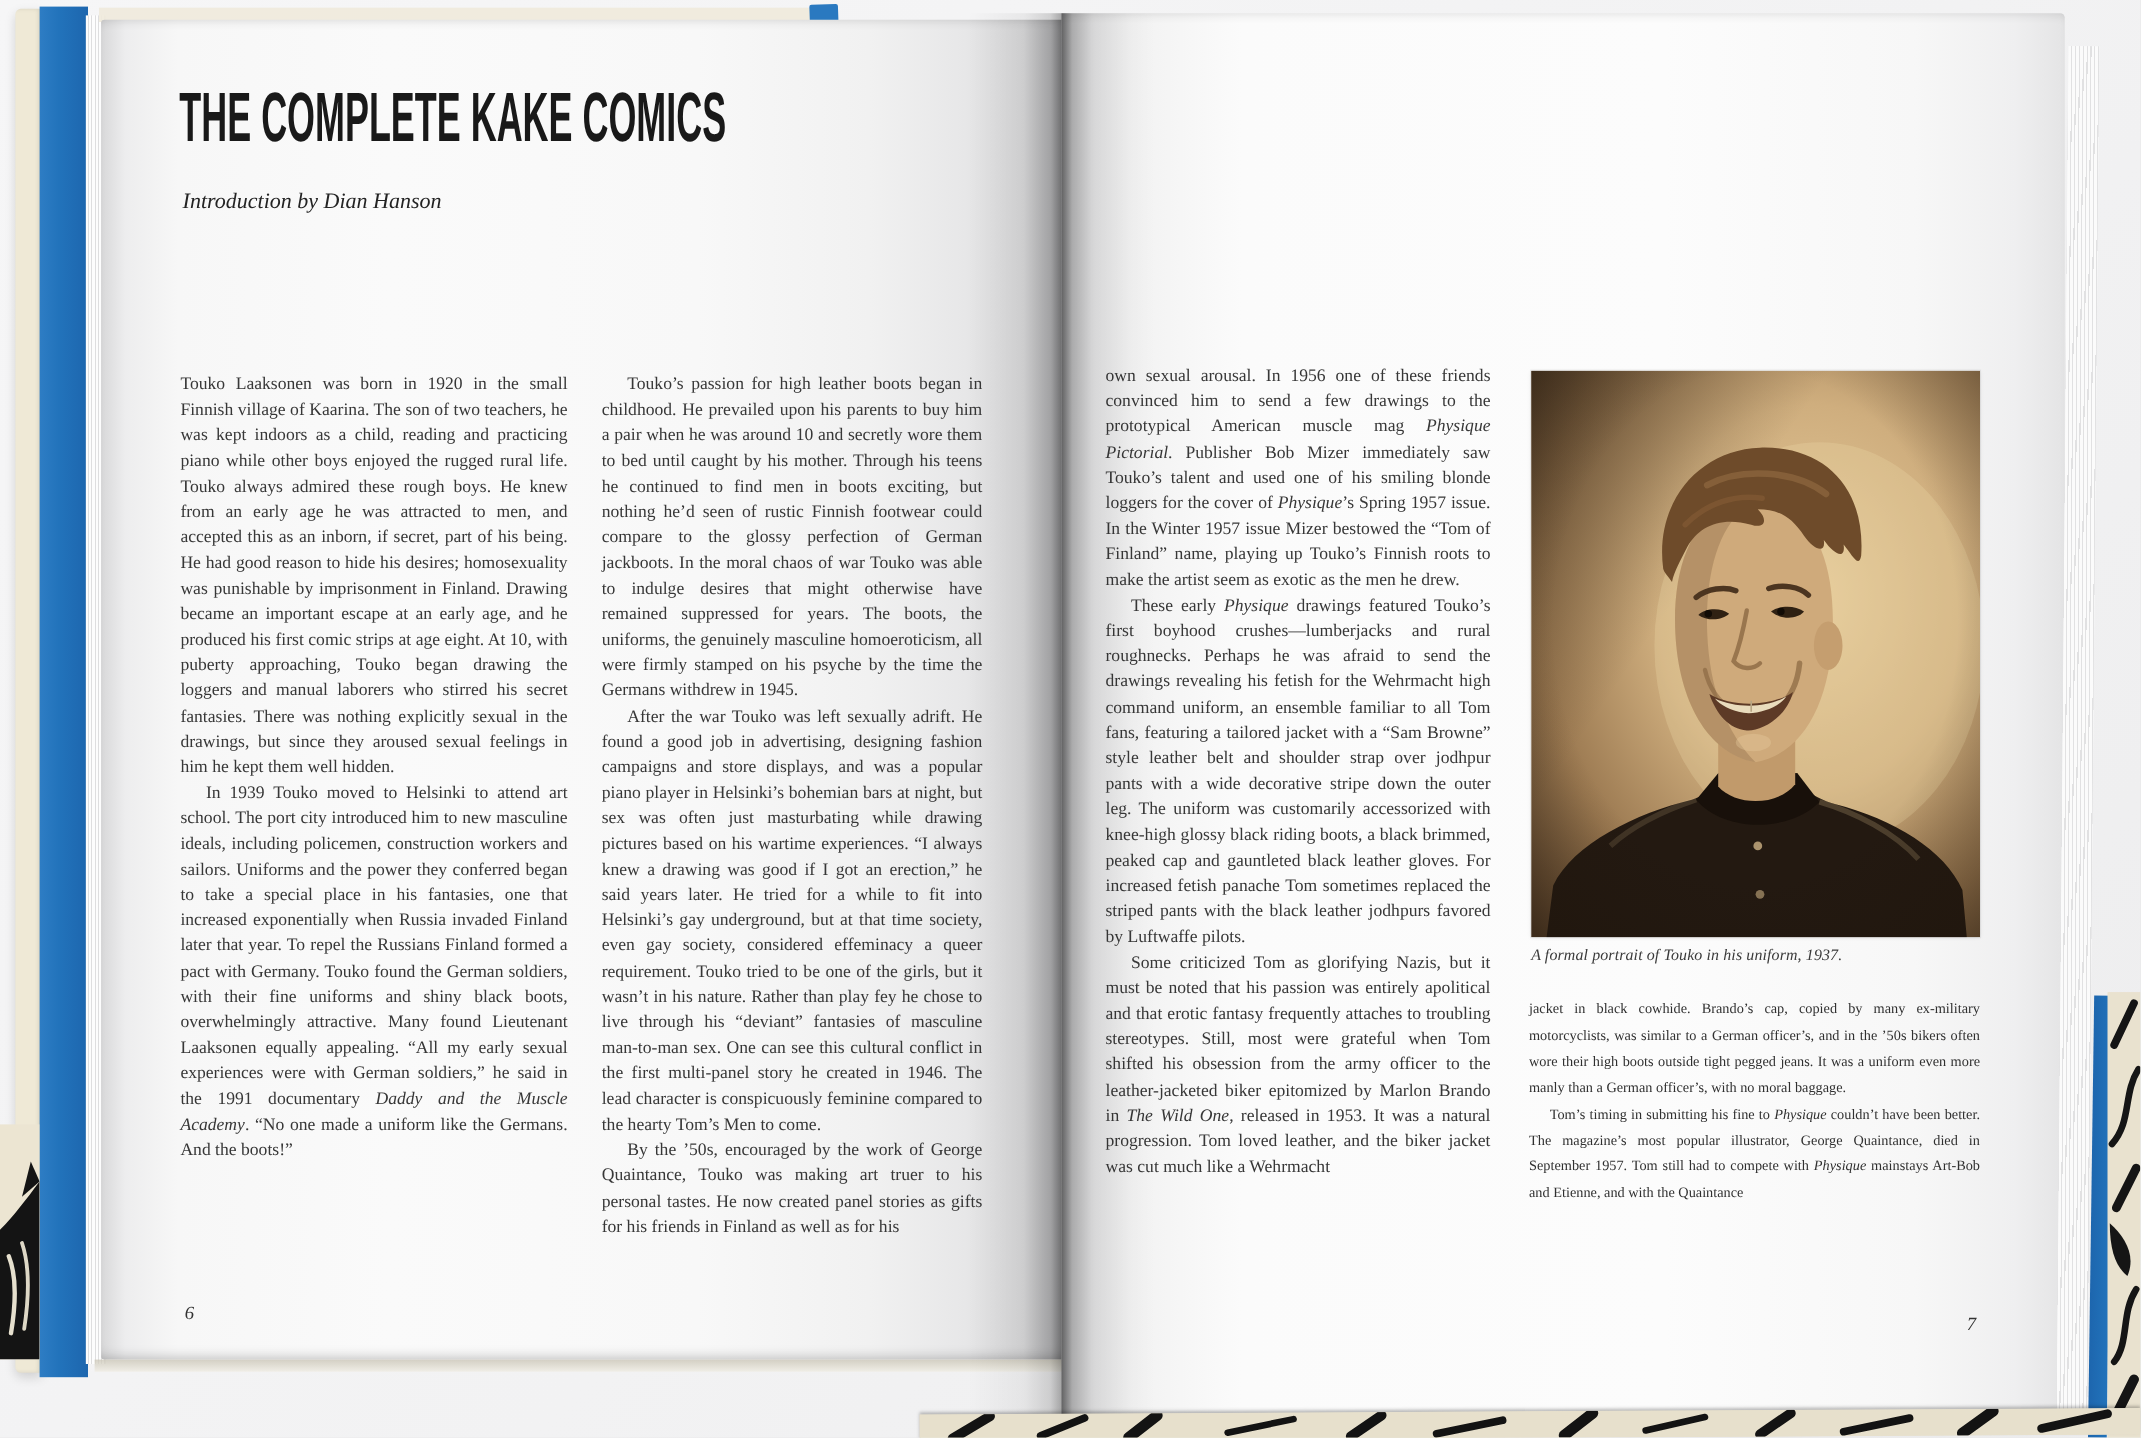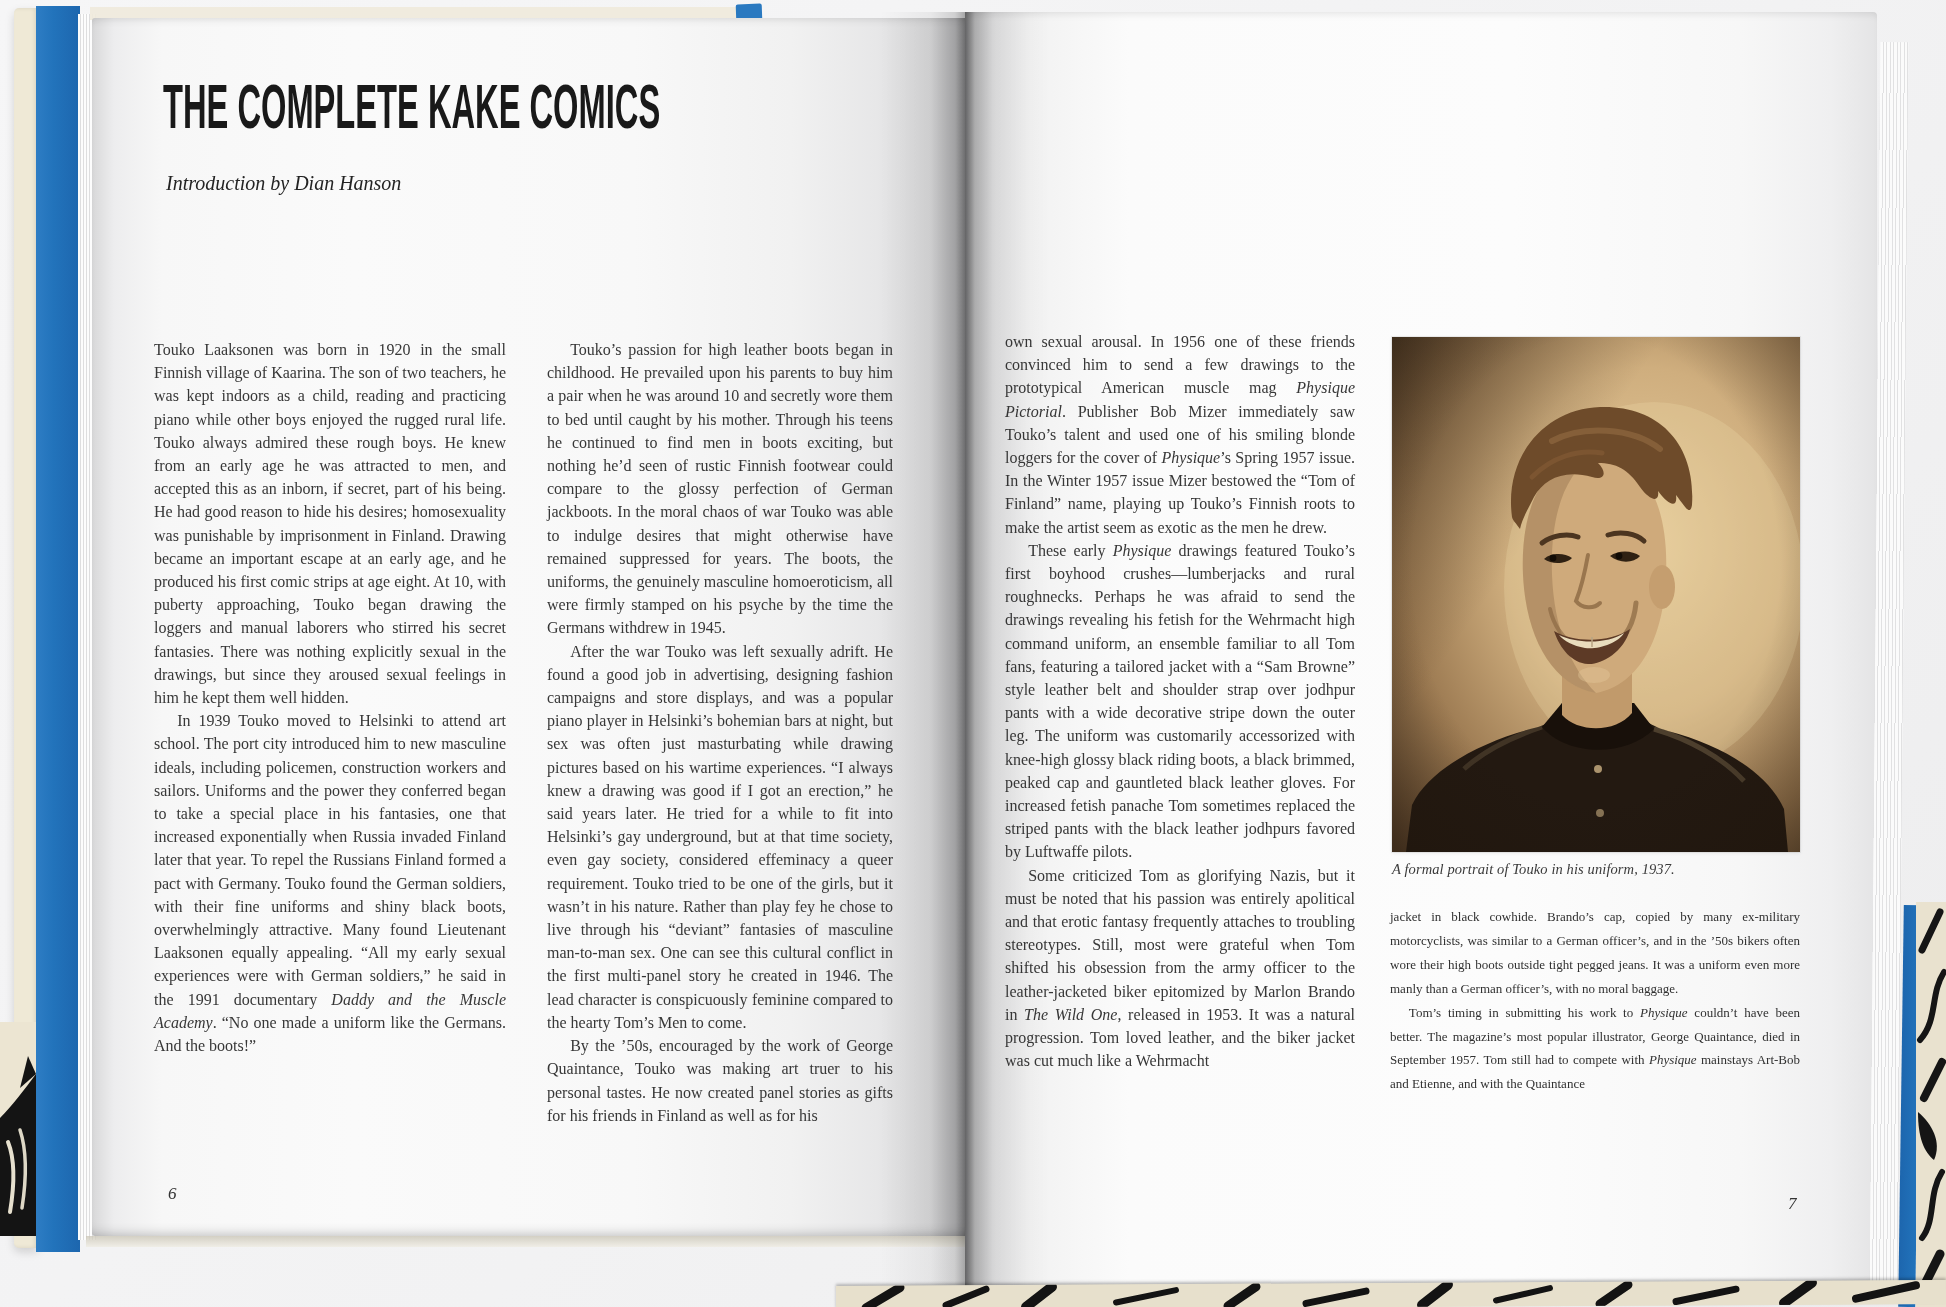--- a/index.html
+++ b/index.html
@@ -95,21 +95,21 @@
     </svg>
   </div>
   <div class="abs left-edges"></div>
   <div class="abs top-edge-left"></div>
   <div class="abs blue-notch"></div>
 
   <div class="abs left-page">
     <h1 class="abs title" style="left:71px; top:56px; margin:0;">THE COMPLETE KAKE COMICS</h1>
     <div class="abs subtitle" style="left:74px; top:154px;text-align:right;">Introduction by Dian Hanson</div>
 
-    <div class="abs col col-body col1" style="left:62px; top:320px;">
+    <div class="abs col col-body col1" style="left:72px; top:320px;">
         <p><span>Touko Laaksonen was born in 1920 in the small Finnish village of Kaarina. The son of two teachers, he was kept indoors as a child, reading and practicing piano while other boys enjoyed the rugged rural life. Touko always admired these rough boys. He knew from an early age he was attracted to men, and accepted this as an inborn, if secret, part of his being. He had good reason to hide his desires; homosexuality was punishable by imprisonment in Finland. Drawing became an important escape at an early age, and he produced his first comic strips at age eight. At 10, with puberty approaching, Touko began drawing the loggers and manual laborers who stirred his secret fantasies. There was nothing explicitly sexual in the drawings, but since they aroused sexual feelings in him he kept them well hidden.</span></p>
         <p class="indent"><span>In 1939 Touko moved to Helsinki to attend art school. The port city introduced him to new masculine ideals, including policemen, construction workers and sailors. Uniforms and the power they conferred began to take a special place in his fantasies, one that increased exponentially when Russia invaded Finland later that year. To repel the Russians Finland formed a pact with Germany. Touko found the German soldiers, with their fine uniforms and shiny black boots, overwhelmingly attractive. Many found Lieutenant Laaksonen equally appealing. “All my early sexual experiences were with German soldiers,” he said in the 1991 documentary </span><i>Daddy and the Muscle Academy</i><span>. “No one made a uniform like the Germans. And the boots!”</span></p>
       </div>
     <div class="abs col col-body col2" style="left:455px; top:320px;">
         <p class="indent"><span>Touko’s passion for high leather boots began in childhood. He prevailed upon his parents to buy him a pair when he was around 10 and secretly wore them to bed until caught by his mother. Through his teens he continued to find men in boots exciting, but nothing he’d seen of rustic Finnish footwear could compare to the glossy perfection of German jackboots. In the moral chaos of war Touko was able to indulge desires that might otherwise have remained suppressed for years. The boots, the uniforms, the genuinely masculine homoeroticism, all were firmly stamped on his psyche by the time the Germans withdrew in 1945.</span></p>
         <p class="indent"><span>After the war Touko was left sexually adrift. He found a good job in advertising, designing fashion campaigns and store displays, and was a popular piano player in Helsinki’s bohemian bars at night, but sex was often just masturbating while drawing pictures based on his wartime experiences. “I always knew a drawing was good if I got an erection,” he said years later. He tried for a while to fit into Helsinki’s gay underground, but at that time society, even gay society, considered effeminacy a queer requirement. Touko tried to be one of the girls, but it wasn’t in his nature. Rather than play fey he chose to live through his “deviant” fantasies of masculine man-to-man sex. One can see this cultural conflict in the first multi-panel story he created in 1946. The lead character is conspicuously feminine compared to the hearty Tom’s Men to come.</span></p>
         <p class="indent"><span>By the ’50s, encouraged by the work of George Quaintance, Touko was making art truer to his personal tastes. He now created panel stories as gifts for his friends in Finland as well as for his</span></p>
       </div>
 
     <div class="abs pagenum" style="left:76px; top:1166px;">6</div>
@@ -173,21 +173,21 @@
         <path d="M262,392 C296,402 330,420 352,444" stroke="rgba(205,178,133,0.25)" stroke-width="5" fill="none"></path>
         <path d="M150,390 C120,400 92,414 72,432" stroke="rgba(205,178,133,0.18)" stroke-width="5" fill="none"></path>
         <rect width="408" height="515" fill="url(#pvig)"></rect>
       </svg>
     </div>
 
     <div class="abs caption" style="left:427px; top:849px;">A formal portrait of Touko in his uniform, 1937.</div>
 
     <div class="abs col col4" style="left:425px; top:893px;">
         <p><span>jacket in black cowhide. Brando’s cap, copied by many ex-military motorcyclists, was similar to a German officer’s, and in the ’50s bikers often wore their high boots outside tight pegged jeans. It was a uniform even more manly than a German officer’s, with no moral baggage.</span></p>
-        <p class="indent"><span>Tom’s timing in submitting his work to </span><i>Physique</i><span> couldn’t have been better. The magazine’s most popular illustrator, George Quaintance, died in September 1957. Tom still had to compete with </span><i>Physique</i><span> mainstays Art-Bob and Etienne, and with the Quaintance</span></p>
+        <p class="indent"><span>Tom’s timing in submitting his fine to </span><i>Physique</i><span> couldn’t have been better. The magazine’s most popular illustrator, George Quaintance, died in September 1957. Tom still had to compete with </span><i>Physique</i><span> mainstays Art-Bob and Etienne, and with the Quaintance</span></p>
       </div>
 
     <div class="abs pagenum" style="left:823px; top:1182px;">7</div>
   </div>
 
   <div class="abs gutter-shadow"></div>
 
   <div class="abs right-edges"></div>
   <div class="abs cover-right-blue"></div>
   <div class="abs art-right">

